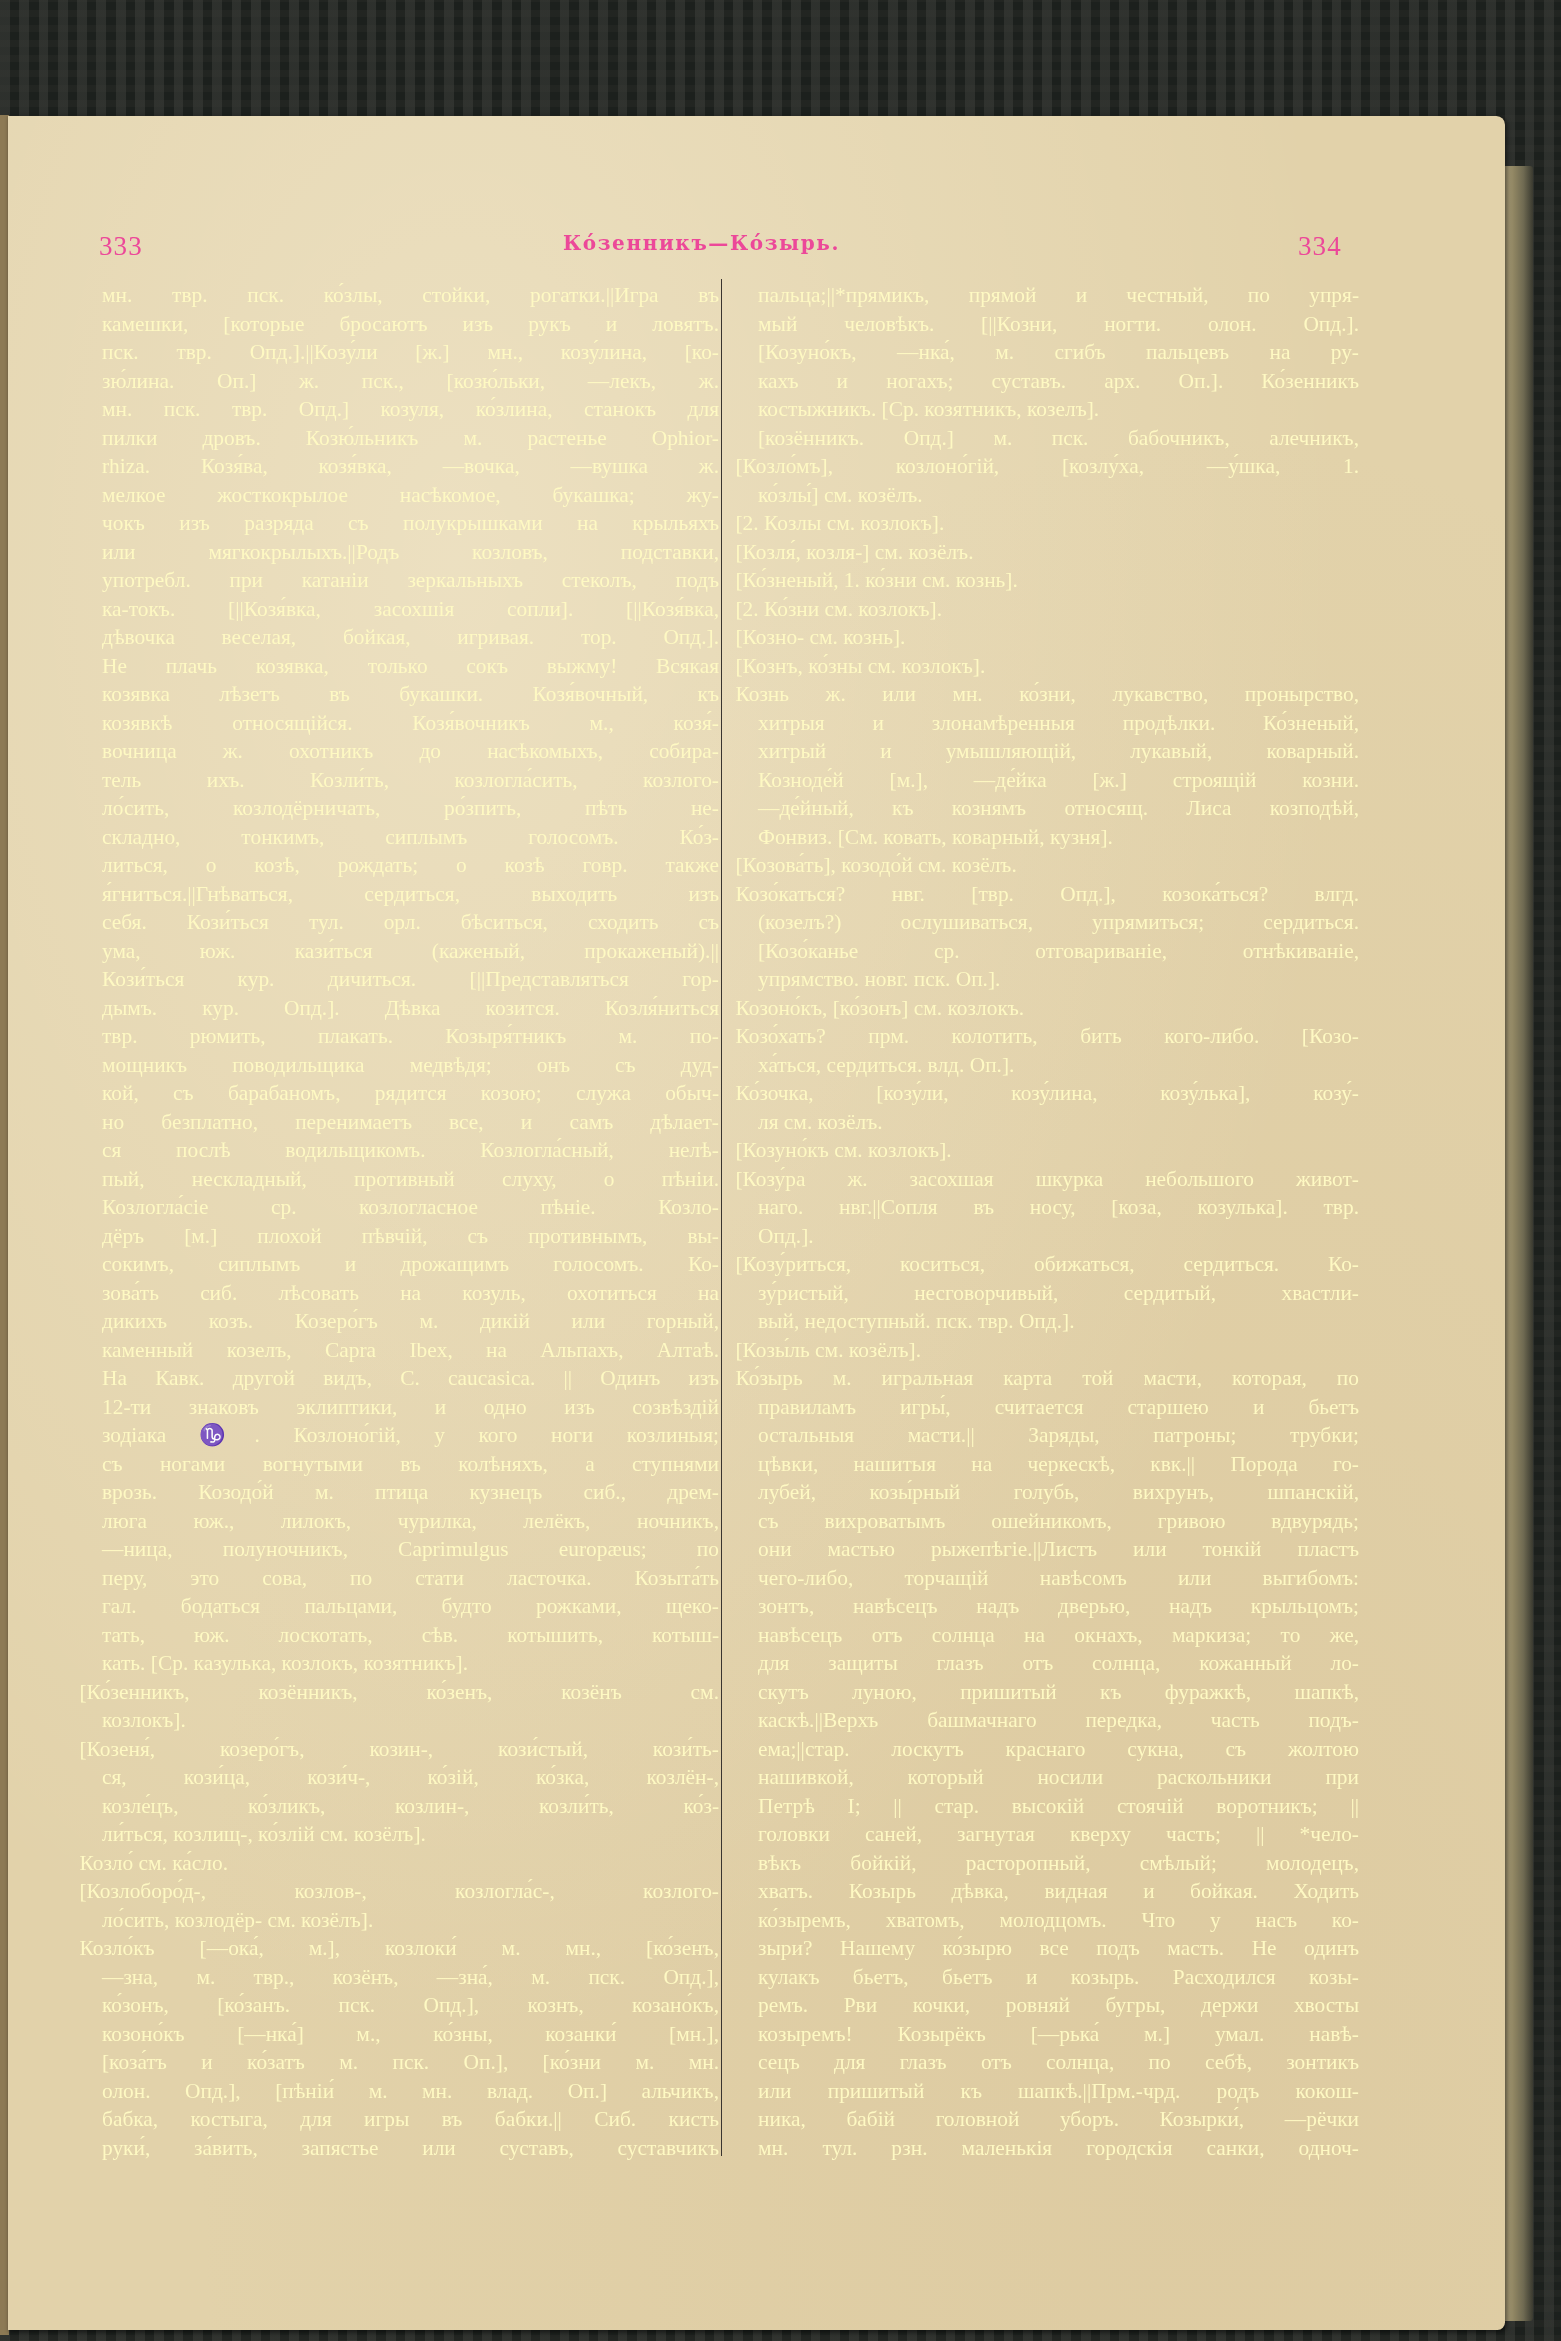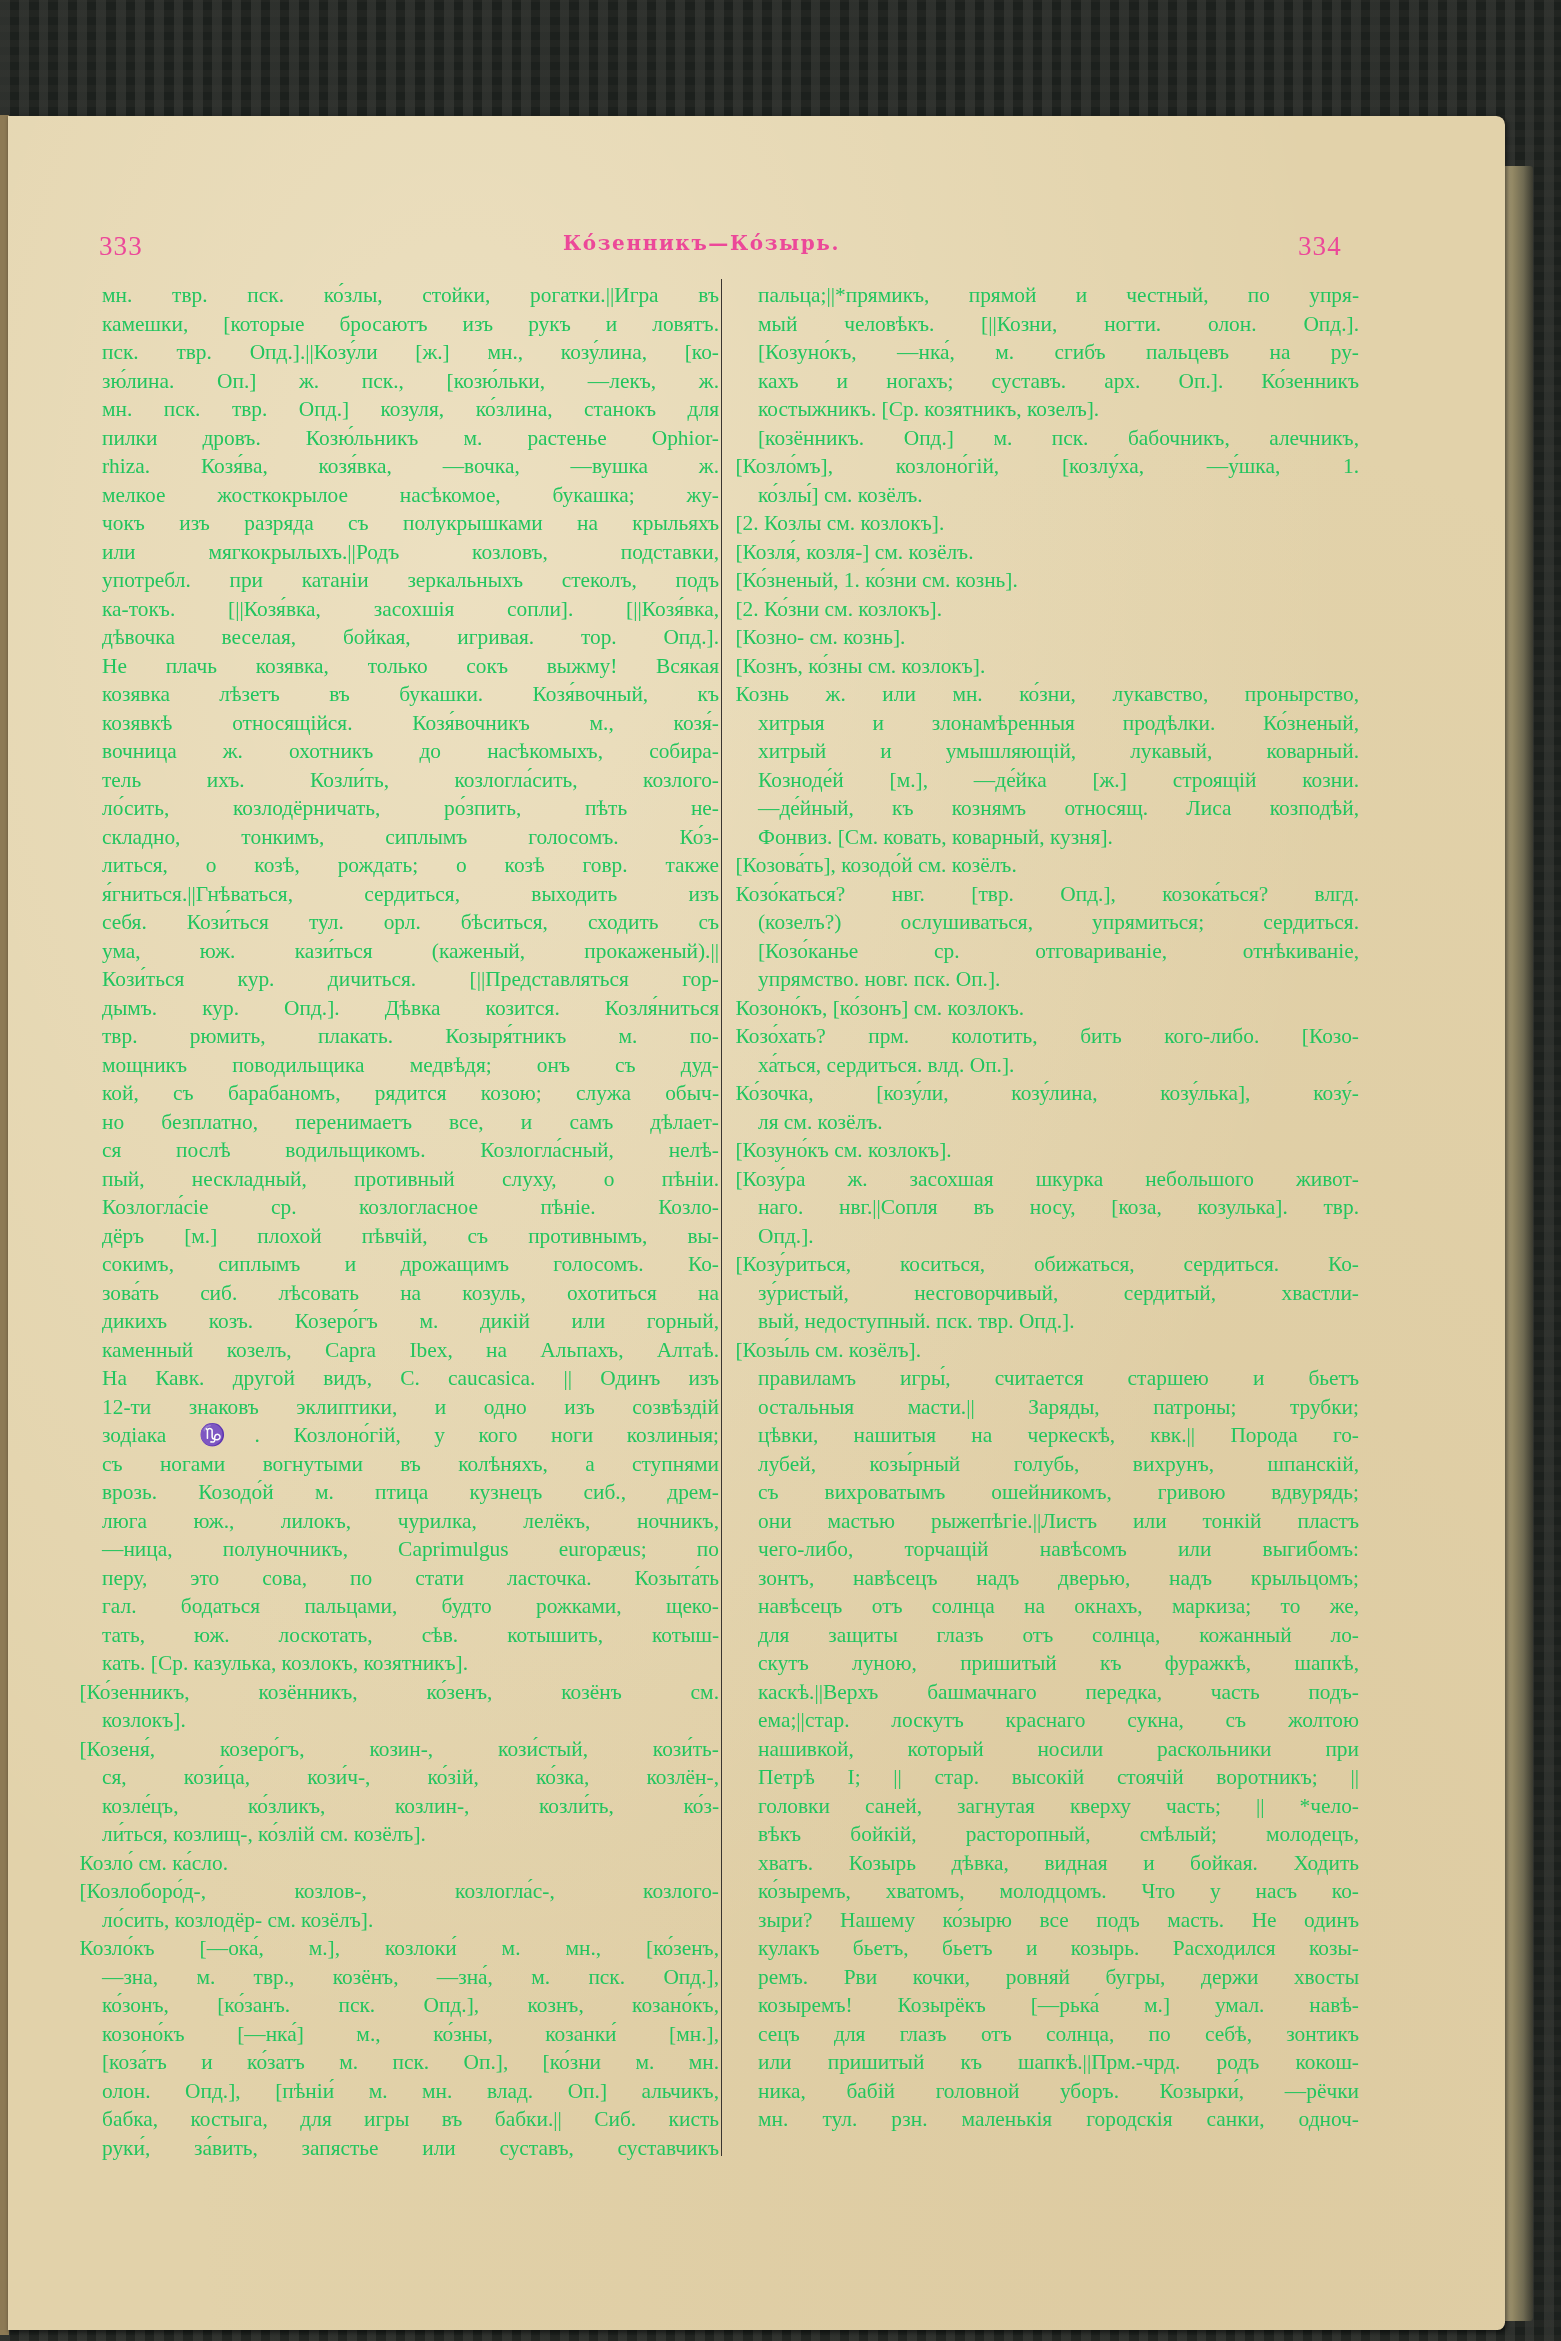--- a/index.html
+++ b/index.html
@@ -36,21 +36,21 @@
   }
   .running-head {
     position:absolute; top:231px; left:0; width:1561px; height:38px;
     color:#ec4899; font-size:27px; letter-spacing:1.1px;
   }
   .page-no-left { position:absolute; left:99px; top:0; font-family:"Liberation Serif", serif; }
   .page-no-right { position:absolute; left:1298px; top:0; font-family:"Liberation Serif", serif; }
   .head-title { position:absolute; left:563px; top:0; font-weight:bold; font-family:"DejaVu Serif", serif; font-size:20px; letter-spacing:1.6px; }
 
   .col {
-    position:absolute; top:281px; color:#22c55e;
+    position:absolute; top:281px; color:#fef9c3;
     font-size:21.4px; line-height:28.5px;
     font-family:"Liberation Serif", "DejaVu Serif", serif;
   }
   .col-left { left:102px; width:617px; }
   .col-right { left:758px; width:601px; }
   .col-sep {
     position:absolute; left:721px; top:279px; width:1.1px; height:1877px; background:#3a3530;
   }
   .line { white-space:nowrap; height:28.5px; overflow:visible; text-align:justify; text-align-last:justify; }
   .line.last { text-align-last:left; }
@@ -173,20 +173,21 @@
     <div class="line outdent">Ко́зочка, [козу́ли, козу́лина, козу́лька], козу́-</div>
     <div class="line last">ля см. козёлъ.</div>
     <div class="line outdent last">[Козуно́къ см. козлокъ].</div>
     <div class="line outdent">[Козу́ра ж. засохшая шкурка небольшого живот-</div>
     <div class="line">наго. нвг.||Сопля въ носу, [коза, козулька]. твр.</div>
     <div class="line last">Опд.].</div>
     <div class="line outdent">[Козу́риться, коситься, обижаться, сердиться. Ко-</div>
     <div class="line">зу́ристый, несговорчивый, сердитый, хвастли-</div>
     <div class="line last">вый, недоступный. пск. твр. Опд.].</div>
     <div class="line outdent last">[Козы́ль см. козёлъ].</div>
+    <div class="line outdent">Ко́зырь м. игральная карта той масти, которая, по</div>
     <div class="line">правиламъ игры́, считается старшею и бьетъ</div>
     <div class="line">остальныя масти.|| Заряды, патроны; трубки;</div>
     <div class="line">цѣвки, нашитыя на черкескѣ, квк.|| Порода го-</div>
     <div class="line">лубей, козы́рный голубь, вихрунъ, шпанскій,</div>
     <div class="line">съ вихроватымъ ошейникомъ, гривою вдвурядь;</div>
     <div class="line">они мастью рыжепѣгіе.||Листъ или тонкій пластъ</div>
     <div class="line">чего-либо, торчащій навѣсомъ или выгибомъ:</div>
     <div class="line">зонтъ, навѣсецъ надъ дверью, надъ крыльцомъ;</div>
     <div class="line">навѣсецъ отъ солнца на окнахъ, маркиза; то же,</div>
     <div class="line">для защиты глазъ отъ солнца, кожанный ло-</div>

